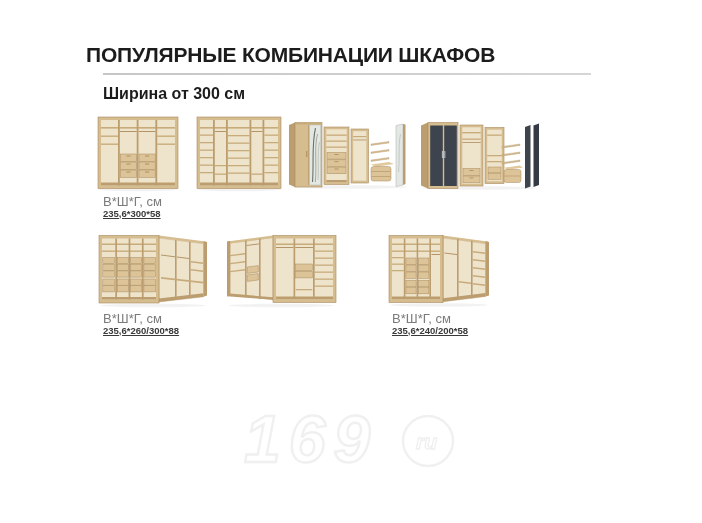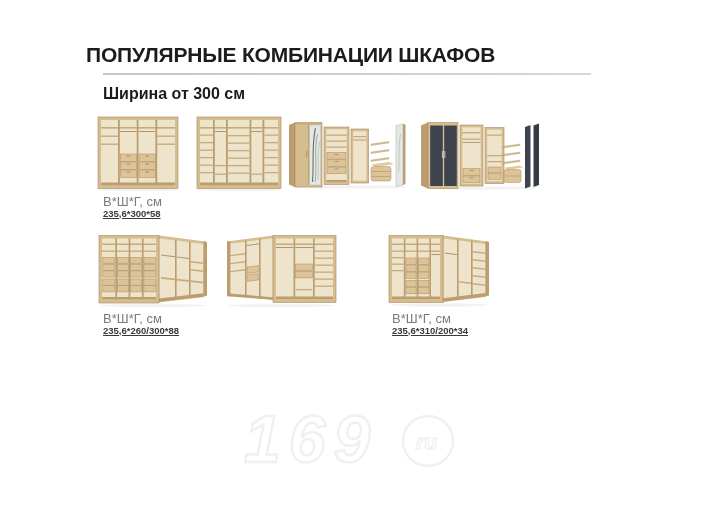--- a/index.html
+++ b/index.html
@@ -312,21 +312,21 @@
       <rect class="rd" x="44.5" y="23" width="8.5" height="1"></rect>
     </svg>
   </div>
 
   <div class="dim-label" style="left:103px;top:313px">
     <span class="dim-caption">В*Ш*Г, см</span>
     <span class="dim-value">235,6*260/300*88</span>
   </div>
   <div class="dim-label" style="left:392px;top:313px">
     <span class="dim-caption">В*Ш*Г, см</span>
-    <span class="dim-value">235,6*310/200*34</span>
+    <span class="dim-value">235,6*240/200*58</span>
   </div>
 
   <svg class="watermark" viewBox="0 0 215 62" width="215" height="62">
     <g fill="none" stroke="#f0f0f0" stroke-width="2.4">
       <text class="wm-text" x="0" y="53" font-size="66" font-weight="bold" font-style="italic" letter-spacing="8">169</text>
       <circle cx="184" cy="32" r="25"></circle>
       <text class="wm-text" x="172" y="40" font-size="21" font-weight="bold" font-style="italic" stroke-width="1.3">ru</text>
     </g>
   </svg>
 

